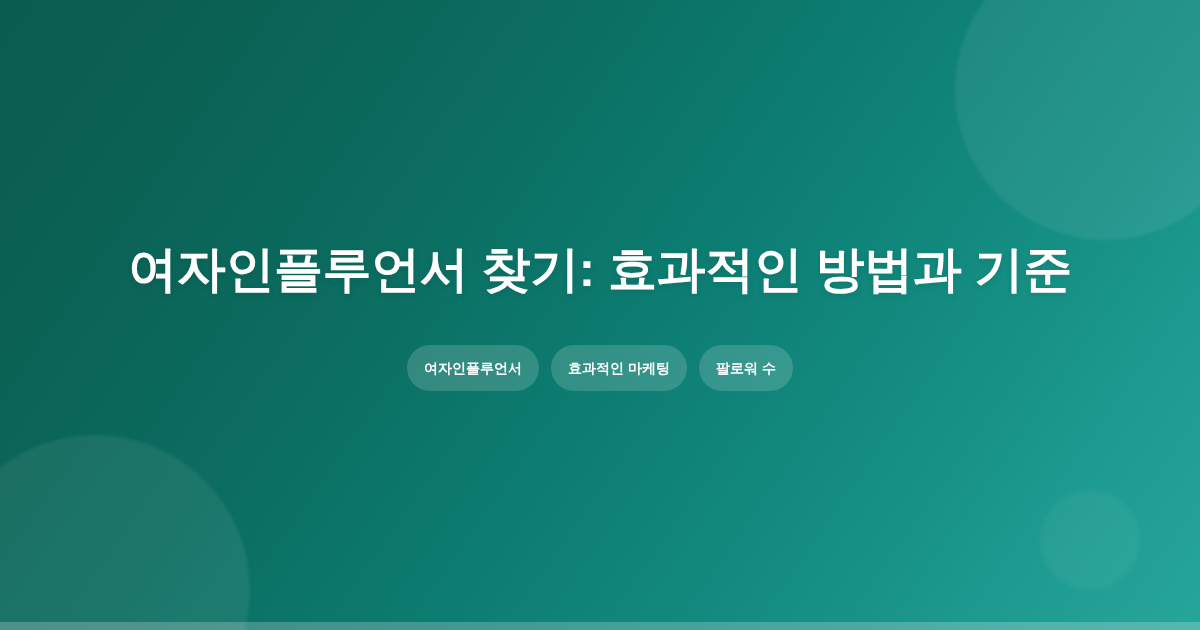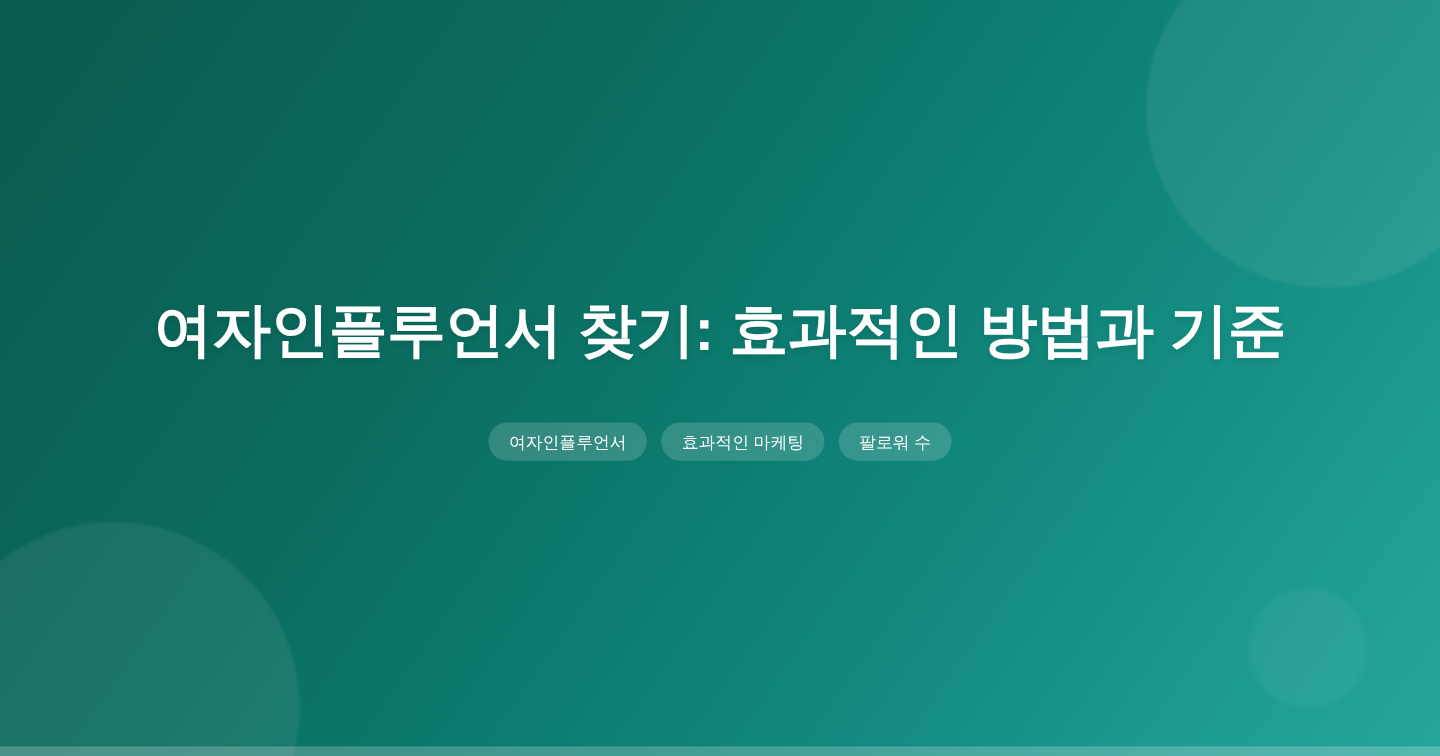--- a/index.html
+++ b/index.html
@@ -100,27 +100,27 @@
     align-items: center;
     justify-content: center;
     gap: 12px;
     margin-top: 44px;
   }
 
   .tag-pill {
     display: inline-flex;
     align-items: center;
     justify-content: center;
-    height: 32px;
+    height: 46px;
     padding: 0 17px;
     border-radius: 999px;
     background: rgba(255, 255, 255, 0.165);
     color: #ffffff;
     font-size: 14px;
-    font-weight: 400;
+    font-weight: 700;
     line-height: 1;
     white-space: nowrap;
   }
 </style>
 </head>
 <body>
 
 <div class="og-card">
 
   <div class="blob blob-tr"></div>

